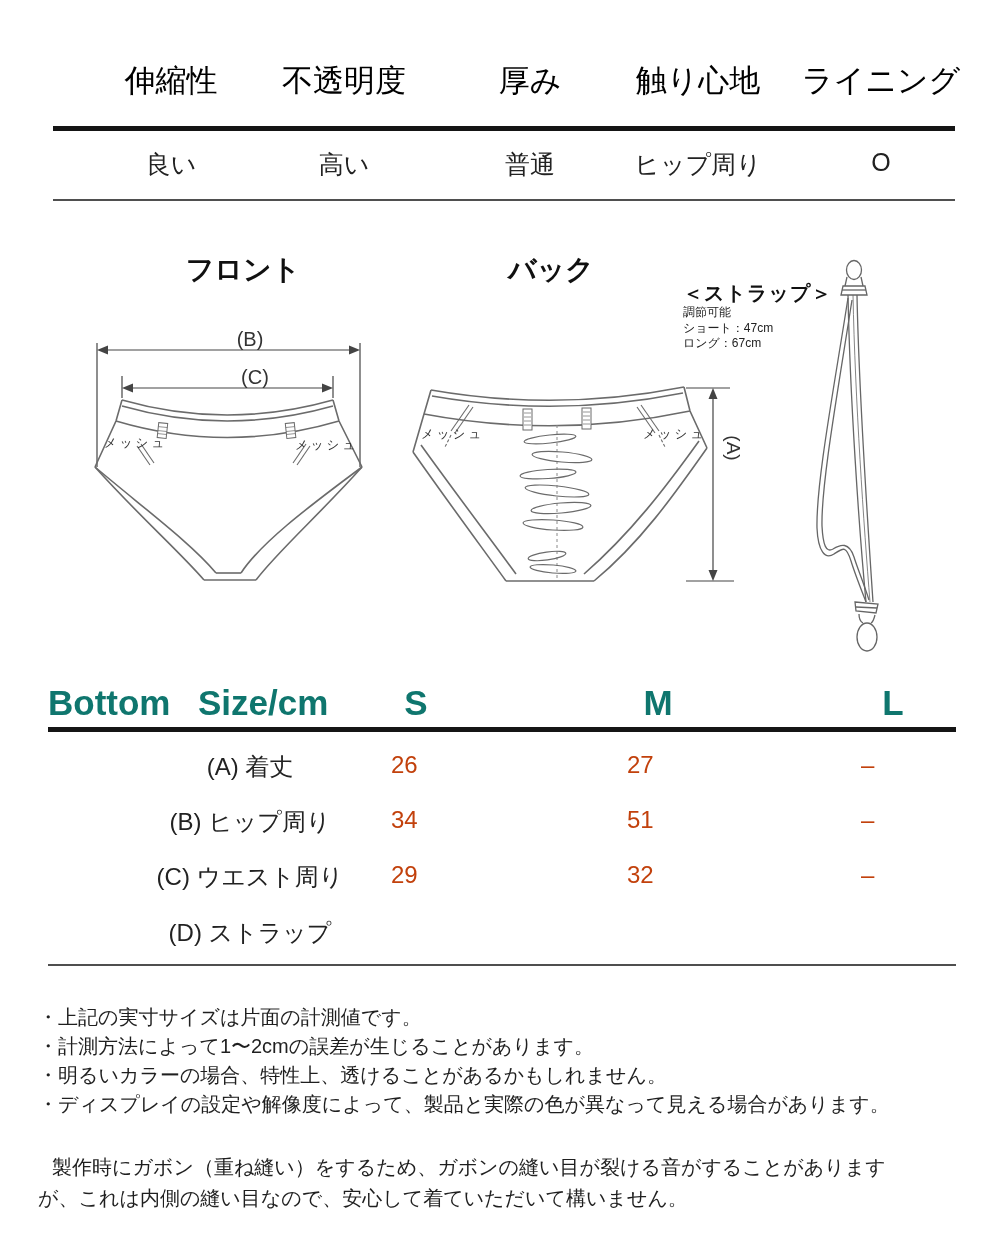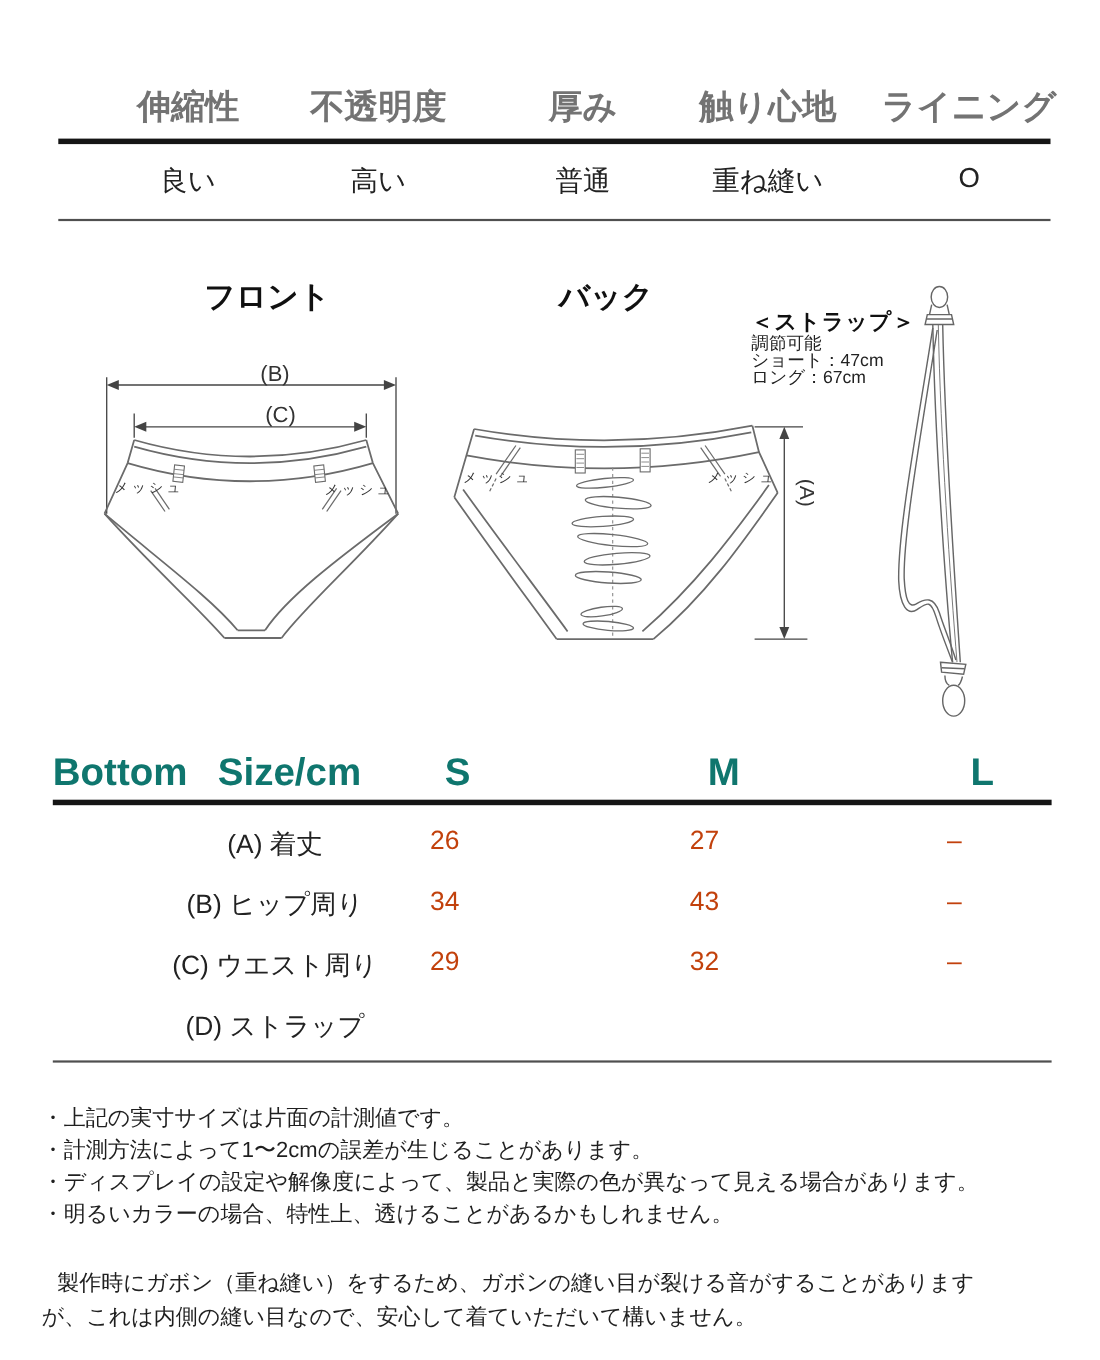--- a/index.html
+++ b/index.html
@@ -6,35 +6,35 @@
   html,body{background:#ffffff}
   .page{position:relative;width:1000px;height:1236px;background:#fff;
         font-family:"Liberation Sans","DejaVu Sans",sans-serif;color:#2b2b2b;overflow:hidden}
 
   
   .model-size{position:absolute;top:20px;left:0;width:100%;text-align:center;
               font-size:19px;color:#3d3d3d;letter-spacing:.2px}
 
   
   .fabric-cell{position:absolute;width:190px;text-align:center;white-space:nowrap}
-  .fh{top:76px;font-size:31px;font-weight:bold;color:#737373}
+  .fh{top:60px;font-size:31px;font-weight:normal;color:#000000}
   .fv{top:148px;font-size:25px;color:#222}
   .fc1{left:76px}.fc2{left:249px}.fc3{left:435px}.fc4{left:603px}.fc5{left:786px}
   .rule{position:absolute}
   .rule-thick-1{top:126px;left:53px;width:902px;height:5px;background:#151515}
   .rule-thin-1{top:199px;left:53px;width:902px;height:2px;background:#4f4f4f}
 
   
   .diag-title{position:absolute;top:251px;width:200px;text-align:center;
               font-size:28px;font-weight:bold;color:#101010}
   .front-title{left:143px}
   .back-title{left:451px}
   .strap-note{position:absolute;top:281px;left:683px;width:168px;color:#101010}
   .strap-note .t{font-size:20px;font-weight:bold;letter-spacing:1px;line-height:24px}
-  .strap-note .s{font-size:16px;line-height:15.5px;color:#222}
+  .strap-note .s{font-size:12px;line-height:15.5px;color:#222}
 
   
   .diag{position:absolute}
   .svg-front{left:88px;top:330px;width:285px;height:272px}
   .svg-back{left:410px;top:375px;width:330px;height:240px}
   .svg-strap{left:812px;top:258px;width:80px;height:402px}
   .diag text{font-family:"Liberation Sans","DejaVu Sans",sans-serif}
   .dim-label{font-size:20px;fill:#333}
   .dim-label-a{font-size:19px;fill:#333}
   .mesh-label{font-size:12.5px;letter-spacing:3px;fill:#333}
@@ -68,21 +68,21 @@
   <div>
     <div class="fabric-cell fh fc1">伸縮性</div>
     <div class="fabric-cell fh fc2">不透明度</div>
     <div class="fabric-cell fh fc3">厚み</div>
     <div class="fabric-cell fh fc4">触り心地</div>
     <div class="fabric-cell fh fc5">ライニング</div>
     <div class="rule rule-thick-1"></div>
     <div class="fabric-cell fv fc1">良い</div>
     <div class="fabric-cell fv fc2">高い</div>
     <div class="fabric-cell fv fc3">普通</div>
-    <div class="fabric-cell fv fc4">重ね縫い</div>
+    <div class="fabric-cell fv fc4">ヒップ周り</div>
     <div class="fabric-cell fv fc5">O</div>
     <div class="rule rule-thin-1"></div>
   </div>
 
   <div class="diag-title front-title">フロント</div>
   <div class="diag-title back-title">バック</div>
 
   <div class="strap-note">
     <div class="t">＜ストラップ＞</div>
     <div class="s">調節可能</div>
@@ -228,40 +228,40 @@
 
     <div class="size-row row-a">
       <div class="row-label">(A) 着丈</div>
       <div class="val val-s">26</div>
       <div class="val val-m">27</div>
       <div class="val val-l">–</div>
     </div>
     <div class="size-row row-b">
       <div class="row-label">(B) ヒップ周り</div>
       <div class="val val-s">34</div>
-      <div class="val val-m">43</div>
+      <div class="val val-m">51</div>
       <div class="val val-l">–</div>
     </div>
     <div class="size-row row-c">
       <div class="row-label">(C) ウエスト周り</div>
       <div class="val val-s">29</div>
       <div class="val val-m">32</div>
       <div class="val val-l">–</div>
     </div>
     <div class="size-row row-d">
       <div class="row-label">(D) ストラップ</div>
     </div>
     <div class="rule st-rule-thin"></div>
   </div>
 
   <div class="notes">
     <div>・上記の実寸サイズは片面の計測値です。</div>
     <div>・計測方法によって1〜2cmの誤差が生じることがあります。</div>
+    <div>・明るいカラーの場合、特性上、透けることがあるかもしれません。</div>
     <div>・ディスプレイの設定や解像度によって、製品と実際の色が異なって見える場合があります。</div>
-    <div>・明るいカラーの場合、特性上、透けることがあるかもしれません。</div>
   </div>
 
   <div class="care">
     <div class="l1">製作時にガボン（重ね縫い）をするため、ガボンの縫い目が裂ける音がすることがあります</div>
     <div>が、これは内側の縫い目なので、安心して着ていただいて構いません。</div>
   </div>
 
 </div>
 
 </body></html>

